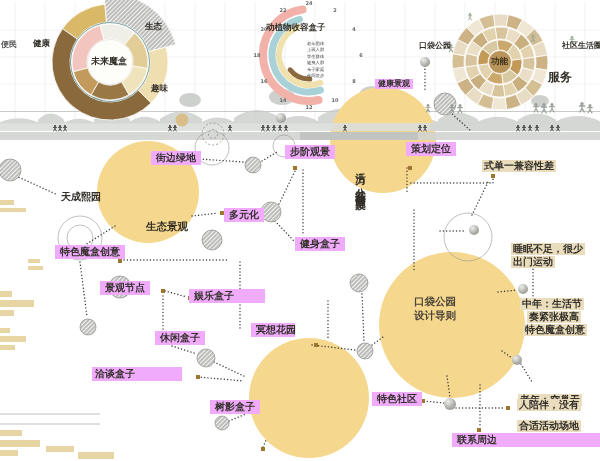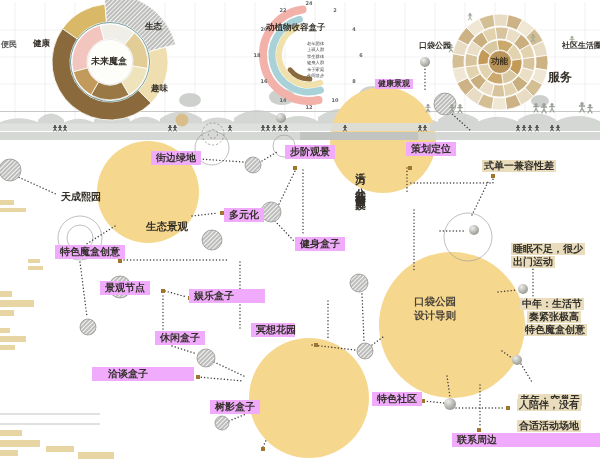--- a/index.html
+++ b/index.html
@@ -322,21 +322,21 @@
 <div class="tag" style="left:151px;top:151px">街边绿地</div>
 <div class="tag" style="left:285px;top:145px">步阶观景</div>
 <div class="tag" style="left:406px;top:142px">策划定位</div>
 <div class="tag" style="left:224px;top:208px">多元化</div>
 <div class="tag" style="left:55px;top:245px">特色魔盒创意</div>
 <div class="tag" style="left:100px;top:281px">景观节点</div>
 <div class="tag" style="left:189px;top:289px;width:76px;text-align:left">娱乐盒子</div>
 <div class="tag" style="left:295px;top:237px">健身盒子</div>
 <div class="tag" style="left:251px;top:323px;width:44px">冥想花园</div>
 <div class="tag" style="left:155px;top:331px">休闲盒子</div>
-<div class="tag" style="left:92px;top:367px;width:102px;padding-left:16px">洽谈盒子</div>
+<div class="tag" style="left:92px;top:367px;width:90px;padding-left:3px">洽谈盒子</div>
 <div class="tag" style="left:210px;top:400px">树影盒子</div>
 <div class="tag" style="left:372px;top:392px">特色社区</div>
 <div class="tag" style="left:452px;top:433px;width:148px;">联系周边</div>
 
 <div class="t" style="left:61px;top:191px">天成熙园</div>
 <div class="t" style="left:146px;top:221px;font-size:10.5px">生态景观</div>
 
 <div class="vert" style="left:354px;top:165px;height:120px">活力：公共活动空间荒废</div>
 <div class="bub" style="left:414px;top:295px">
   <div>口袋公园</div>

